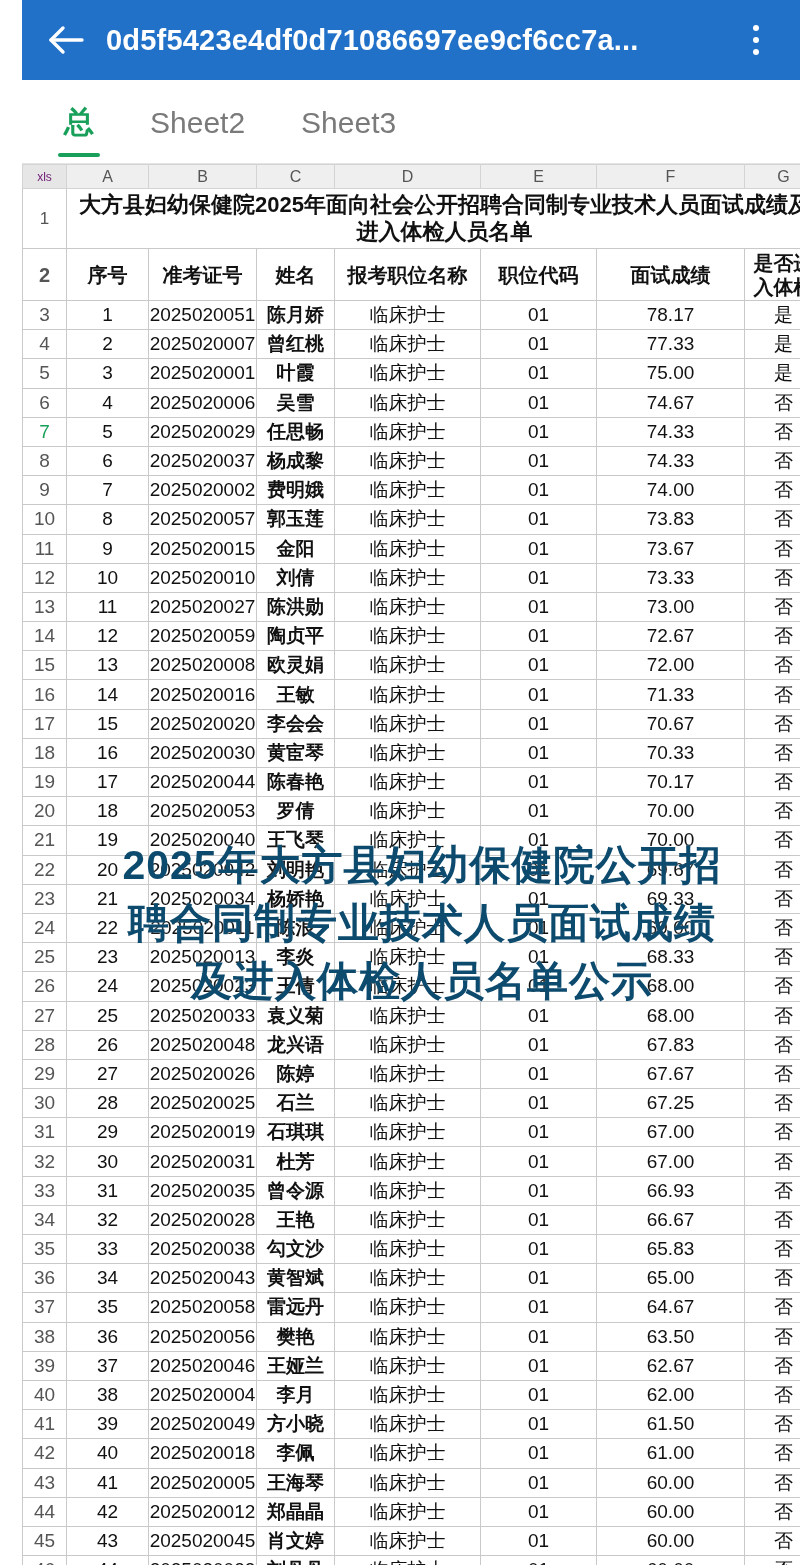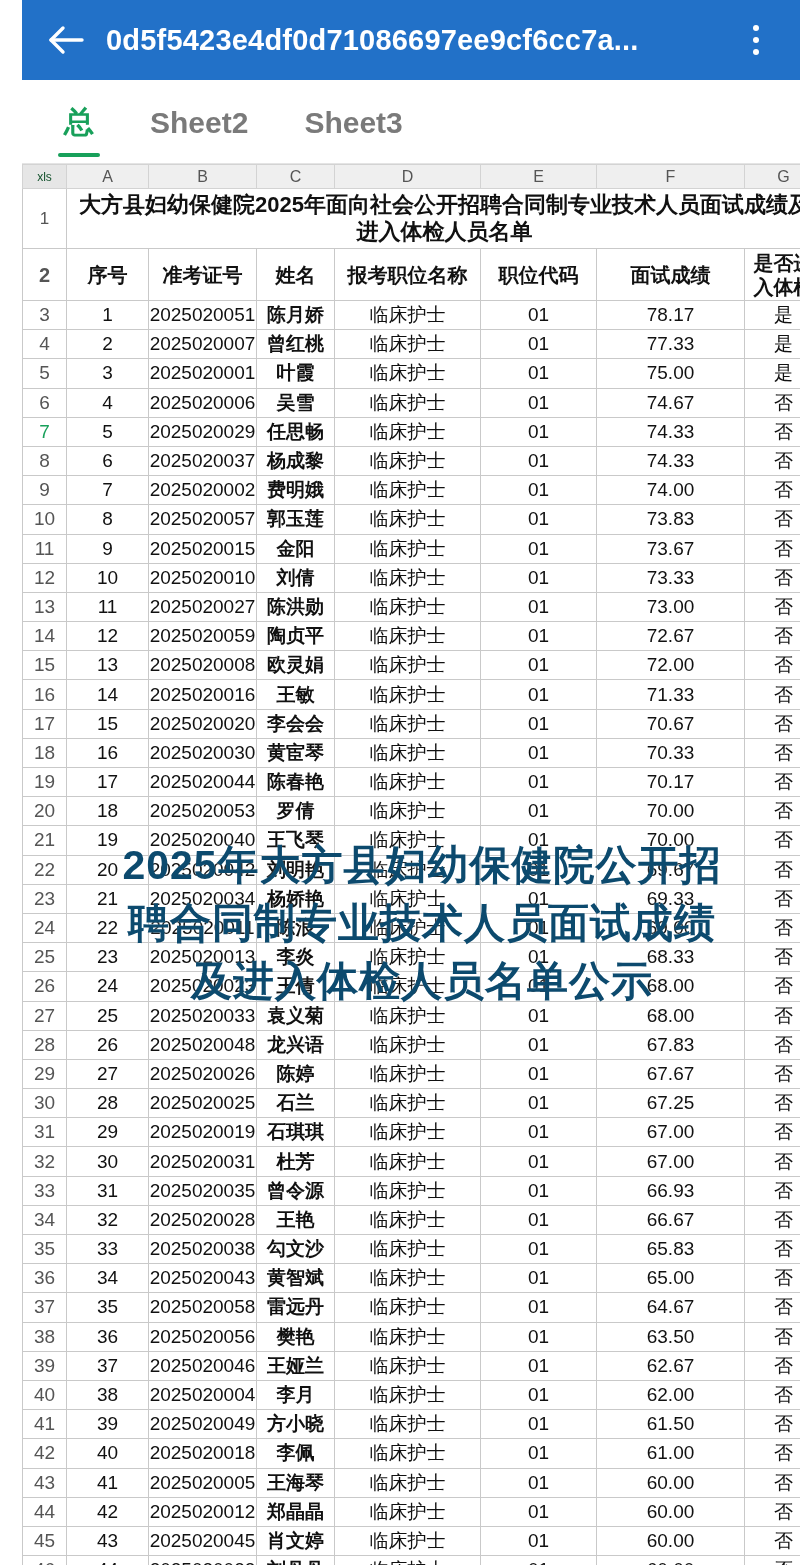--- a/index.html
+++ b/index.html
@@ -57,21 +57,20 @@
     align-items: center;
     padding-left: 36px;
     gap: 44px;
     border-bottom: 1px solid #e4e4e4;
   }
   .tab {
     font-size: 30px;
     color: #7a7a7a;
     padding: 16px 6px 14px 6px;
     position: relative;
-    font-weight: bold;
   }
   .tab.active { color: #18a05a; font-weight: bold; }
   .tab.active::after {
     content: "";
     position: absolute;
     left: 0; right: 0; bottom: 0;
     height: 4px;
     background: #18a05a;
     border-radius: 2px;
   }
@@ -100,21 +99,21 @@
   tr.colhead td {
     height: 24px;
     background: #efefef;
     color: #555;
     font-size: 16px;
     border: 1px solid #d3d3d3;
     font-weight: normal;
   }
   tr.colhead td.corner {
     background: #e6e6e6;
-    color: #14532d;
+    color: #701a75;
     font-size: 12px;
   }
 
   
   td.rowhead {
     background: #efefef;
     color: #555;
     font-size: 17px;
     border: 1px solid #d3d3d3;
   }

